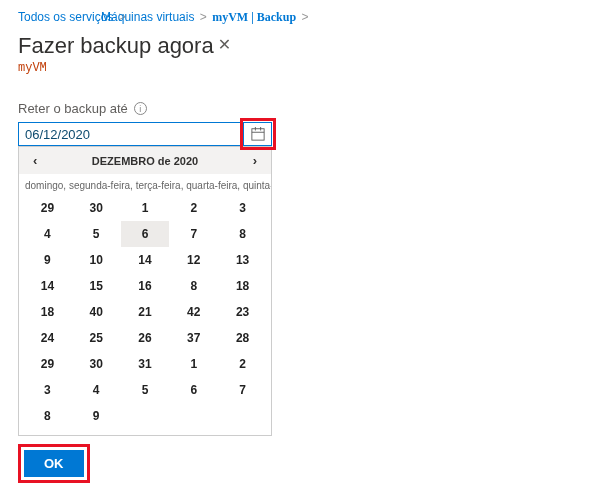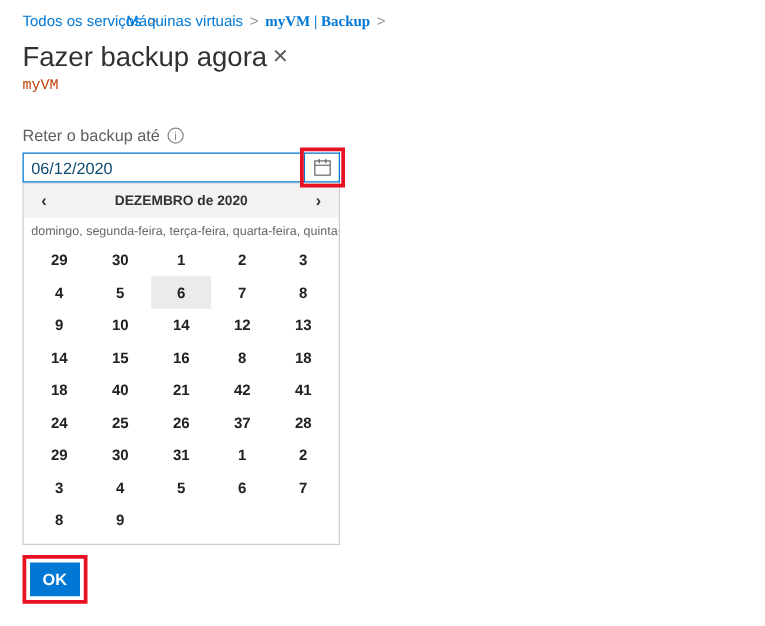--- a/index.html
+++ b/index.html
@@ -145,21 +145,21 @@
   }
   .ok-wrap {
     display: inline-block;
     border: 3px solid #e81123;
     padding: 3px;
   }
   .ok-btn {
     background: #0078d4;
     color: #fff;
     border: none;
-    padding: 6px 10px;
+    padding: 6px 20px;
     font-size: 13px;
     font-weight: 600;
     cursor: pointer;
   }
 </style>
 </head>
 <body>
 
 <div class="breadcrumb">
   <span>Todos os serviços</span>
@@ -221,21 +221,21 @@
       <div class="cal-day">13</div>
       <div class="cal-day">14</div>
       <div class="cal-day">15</div>
       <div class="cal-day">16</div>
       <div class="cal-day">8</div>
       <div class="cal-day">18</div>
       <div class="cal-day">18</div>
       <div class="cal-day">40</div>
       <div class="cal-day">21</div>
       <div class="cal-day">42</div>
-      <div class="cal-day">41</div>
+      <div class="cal-day">23</div>
       <div class="cal-day">24</div>
       <div class="cal-day">25</div>
       <div class="cal-day">26</div>
       <div class="cal-day">37</div>
       <div class="cal-day">28</div>
       <div class="cal-day">29</div>
       <div class="cal-day">30</div>
       <div class="cal-day">31</div>
       <div class="cal-day">1</div>
       <div class="cal-day">2</div>

